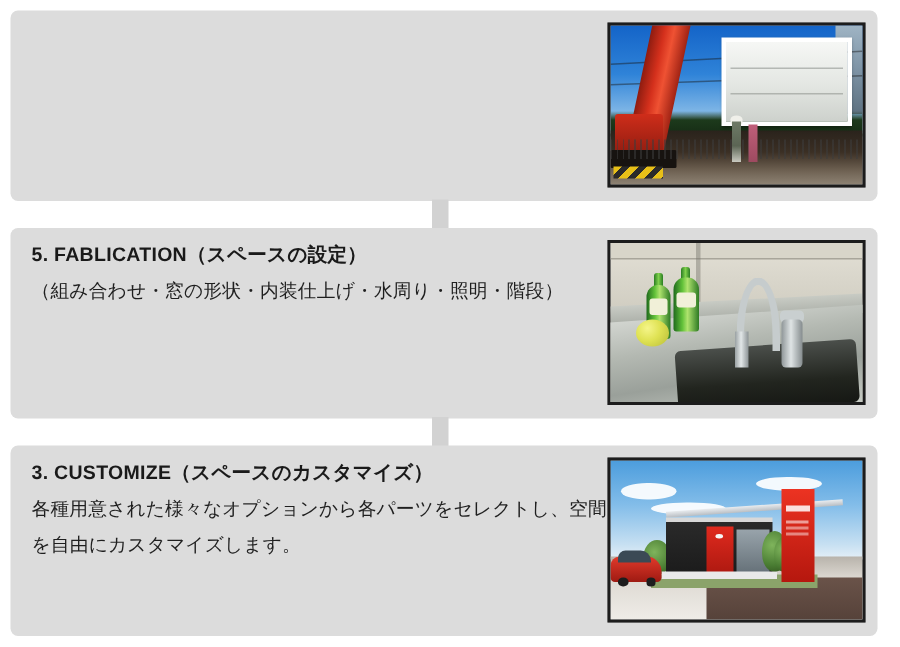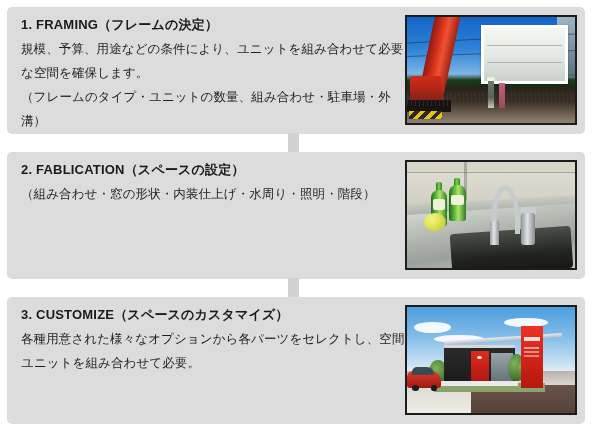--- a/index.html
+++ b/index.html
@@ -363,27 +363,20 @@
   }
   .p3-car-wheel.w1 { left: 3%; }
   .p3-car-wheel.w2 { left: 14%; }
 </style>
 </head>
 <body>
 
 <div class="flow">
 
   <div class="panel panel-1">
-    <div class="panel-body">
-      <div class="step-title">1. FRAMING（フレームの決定）</div>
-      <div class="step-line">規模、予算、用途などの条件により、ユニットを組み合わせて必要</div>
-      <div class="step-line">な空間を確保します。</div>
-      <div class="step-line indent">（フレームのタイプ・ユニットの数量、組み合わせ・駐車場・外</div>
-      <div class="step-line indent">溝）</div>
-    </div>
 
     <div class="photo">
       <div class="scene">
         <div class="p1-sky"></div>
         <div class="p1-bldg"></div>
         <div class="p1-trees"></div>
         <div class="p1-ground"></div>
         <div class="p1-wire1"></div>
         <div class="p1-wire2"></div>
         <div class="p1-crane-boom"></div>
@@ -396,21 +389,21 @@
         <div class="p1-worker2"></div>
         <div class="p1-hazard"></div>
       </div>
     </div>
   </div>
 
   <div class="connector connector-1"></div>
 
   <div class="panel panel-2">
     <div class="panel-body">
-      <div class="step-title">2. FABLICATION（スペースの設定）</div>
+      <div class="step-title">5. FABLICATION（スペースの設定）</div>
       <div class="step-line indent">（組み合わせ・窓の形状・内装仕上げ・水周り・照明・階段）</div>
     </div>
 
     <div class="photo">
       <div class="scene">
         <div class="p2-wall"></div>
         <div class="p2-wall-top"></div>
         <div class="p2-wall-panelline"></div>
         <div class="p2-backsplash"></div>
         <div class="p2-counter"></div>
@@ -427,21 +420,21 @@
       </div>
     </div>
   </div>
 
   <div class="connector connector-2"></div>
 
   <div class="panel panel-3">
     <div class="panel-body">
       <div class="step-title">3. CUSTOMIZE（スペースのカスタマイズ）</div>
       <div class="step-line">各種用意された様々なオプションから各パーツをセレクトし、空間</div>
-      <div class="step-line">ユニットを組み合わせて必要。</div>
+      <div class="step-line">を自由にカスタマイズします。</div>
     </div>
 
     <div class="photo">
       <div class="scene">
         <div class="p3-sky"></div>
         <div class="p3-cloud1"></div>
         <div class="p3-cloud2"></div>
         <div class="p3-cloud3"></div>
         <div class="p3-ground"></div>
         <div class="p3-asphalt"></div>

